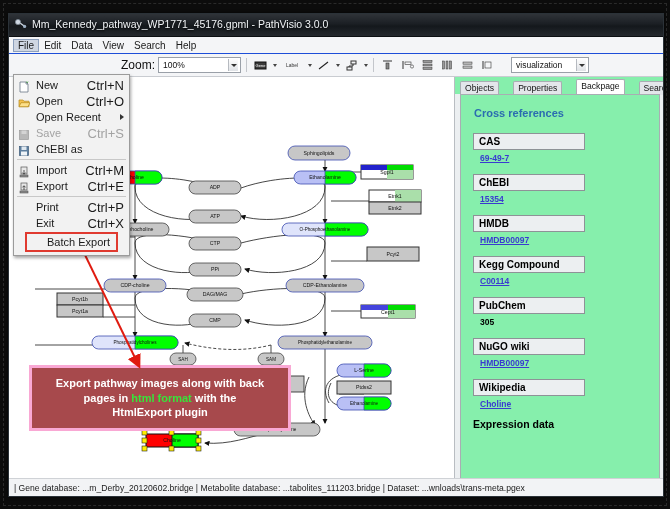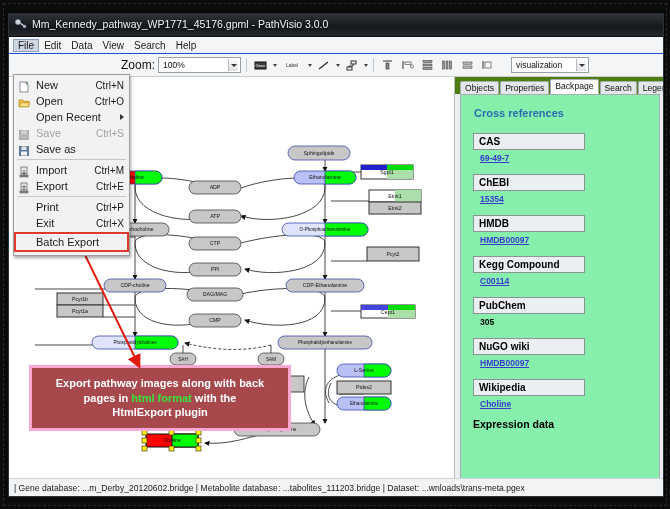--- a/index.html
+++ b/index.html
@@ -55,32 +55,32 @@
   #callout span{font-size:11px;font-weight:bold;color:#fff;}
   #callout .hl{color:#39e23a;}
 
   
   #filemenu{position:absolute;left:4px;top:39px;width:115px;background:#f2f2f2;border:1px solid #9b9b9b;
             box-shadow:1px 2px 3px rgba(0,0,0,.35);z-index:40;padding:2px 0;}
   .fm-row{height:16px;display:flex;align-items:center;position:relative;padding-left:22px;}
   .fm-icon{position:absolute;left:4px;top:2px;width:12px;height:12px;}
   .fm-lbl{font-size:11px;color:#1a1a1a;}
   .fm-lbl.dim{color:#a3a3a3;}
-  .fm-key{position:absolute;right:5px;font-size:10px;color:#1a1a1a;}
+  .fm-key{position:absolute;right:5px;font-size:13px;color:#1a1a1a;}
   .fm-key.dim{color:#a3a3a3;}
   .fm-sub{position:absolute;right:5px;width:0;height:0;border-top:3px solid transparent;border-bottom:3px solid transparent;border-left:4px solid #333;}
   .fm-sep{height:1px;background:#c8c8c8;margin:2px 3px;}
-  .fm-row.boxed{border:2px solid #e03a30;margin:1px 0;padding-left:20px;}
+  .fm-row.boxed{border:2px solid #e03a30;margin:1px 11px;padding-left:20px;}
 
   
   #redarrow{position:absolute;left:0;top:0;width:445px;height:403px;pointer-events:none;z-index:30;}
 
   
   #sidepanel{position:absolute;left:446px;top:0;width:208px;height:421px;background:#eceff1;}
-  #tabs{display:flex;align-items:flex-end;height:17px;padding-left:5px;gap:1px;background:#4d7c0f;}
+  #tabs{display:flex;align-items:flex-end;height:17px;padding-left:5px;gap:14px;background:#86efac;}
   .tab{font-size:8.6px;color:#111;background:#e3e6ea;border:1px solid #a9adb3;border-bottom:none;
        padding:1px 4px 2px;border-radius:2px 2px 0 0;position:relative;top:1px;}
   .tab.active{background:#fff;padding-bottom:3px;top:0;font-weight:normal;}
   #panelbody{position:absolute;left:5px;top:17px;width:198px;height:386px;background:#86efac;border:1px solid #a9adb3;overflow:hidden;}
   #panelscroll{position:absolute;left:0;top:0;right:0;bottom:0;padding:10px 12px 0 12px;}
   .xref-title{font-size:11px;font-weight:bold;color:#2b6cb0;margin:2px 0 12px 1px;}
   .xref-block{margin-bottom:9px;}
   .xref-head{display:inline-block;min-width:100px;background:#eceff1;border:1px solid #8e9297;
              font-size:10px;font-weight:bold;color:#000;padding:2px 5px;}
   .xref-val{font-size:8.5px;margin:3px 0 0 7px;}
@@ -593,21 +593,21 @@
         <span class="fm-key dim">Ctrl+S</span>
       </div>
       <div class="fm-row">
         <span class="fm-icon">
           <svg width="12" height="12" viewBox="0 0 12 12">
                 <rect x="1.5" y="1.5" width="9" height="9" fill="#5d7f9f" stroke="#3c5b78" stroke-width=".7"></rect>
                 <rect x="3.5" y="1.5" width="5" height="3.5" fill="#dfe8f0"></rect>
                 <rect x="3" y="6.5" width="6" height="4" fill="#eef3f8"></rect>
               </svg>
         </span>
-        <span class="fm-lbl">Save as</span>
+        <span class="fm-lbl">ChEBI as</span>
       </div>
       <div class="fm-sep"></div>
       <div class="fm-row">
         <span class="fm-icon">
           <svg width="12" height="12" viewBox="0 0 12 12">
                 <rect x="3" y="1" width="6" height="7" fill="#e8e8e8" stroke="#555" stroke-width=".7"></rect>
                 <path d="M6 4 v4 M4.4 6.6 L6 8.3 L7.6 6.6" stroke="#333" stroke-width=".8" fill="none"></path>
                 <rect x="2" y="9" width="8" height="2" fill="#8d8d8d" stroke="#555" stroke-width=".6"></rect>
               </svg>
         </span>

